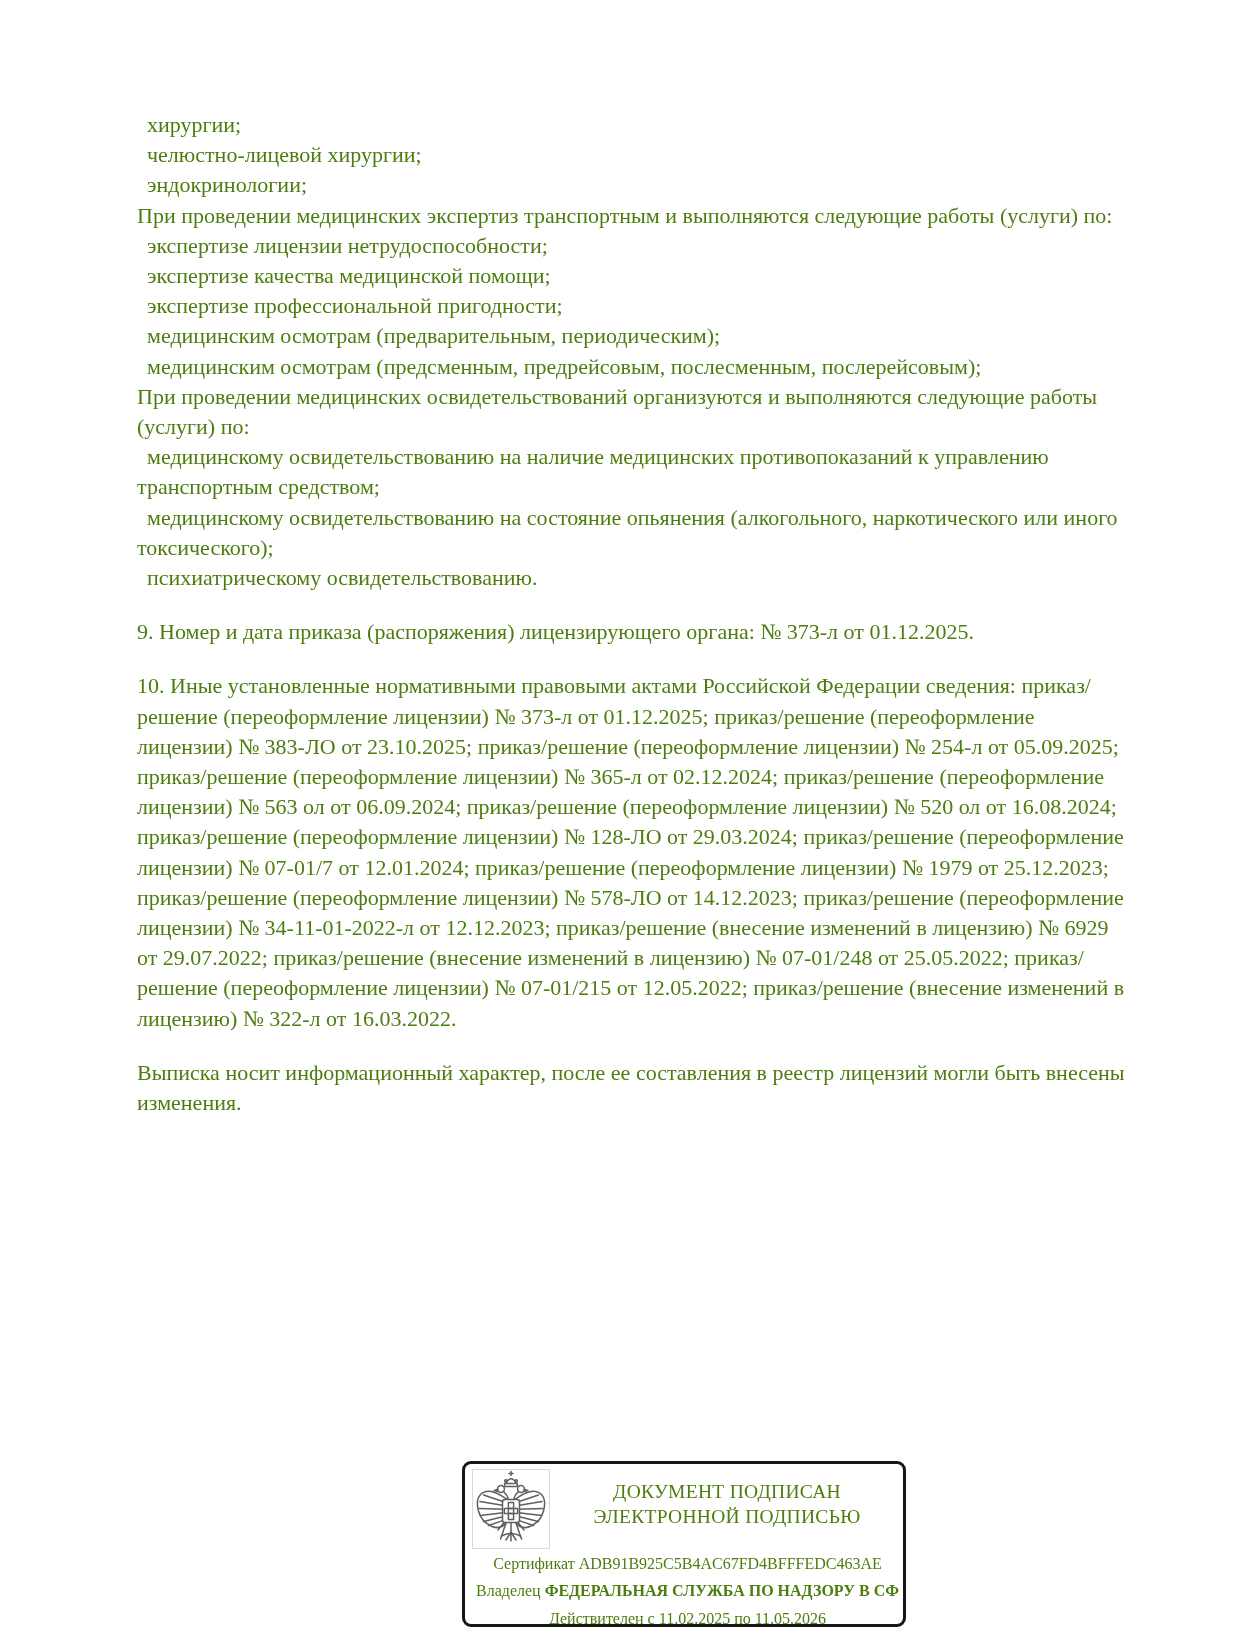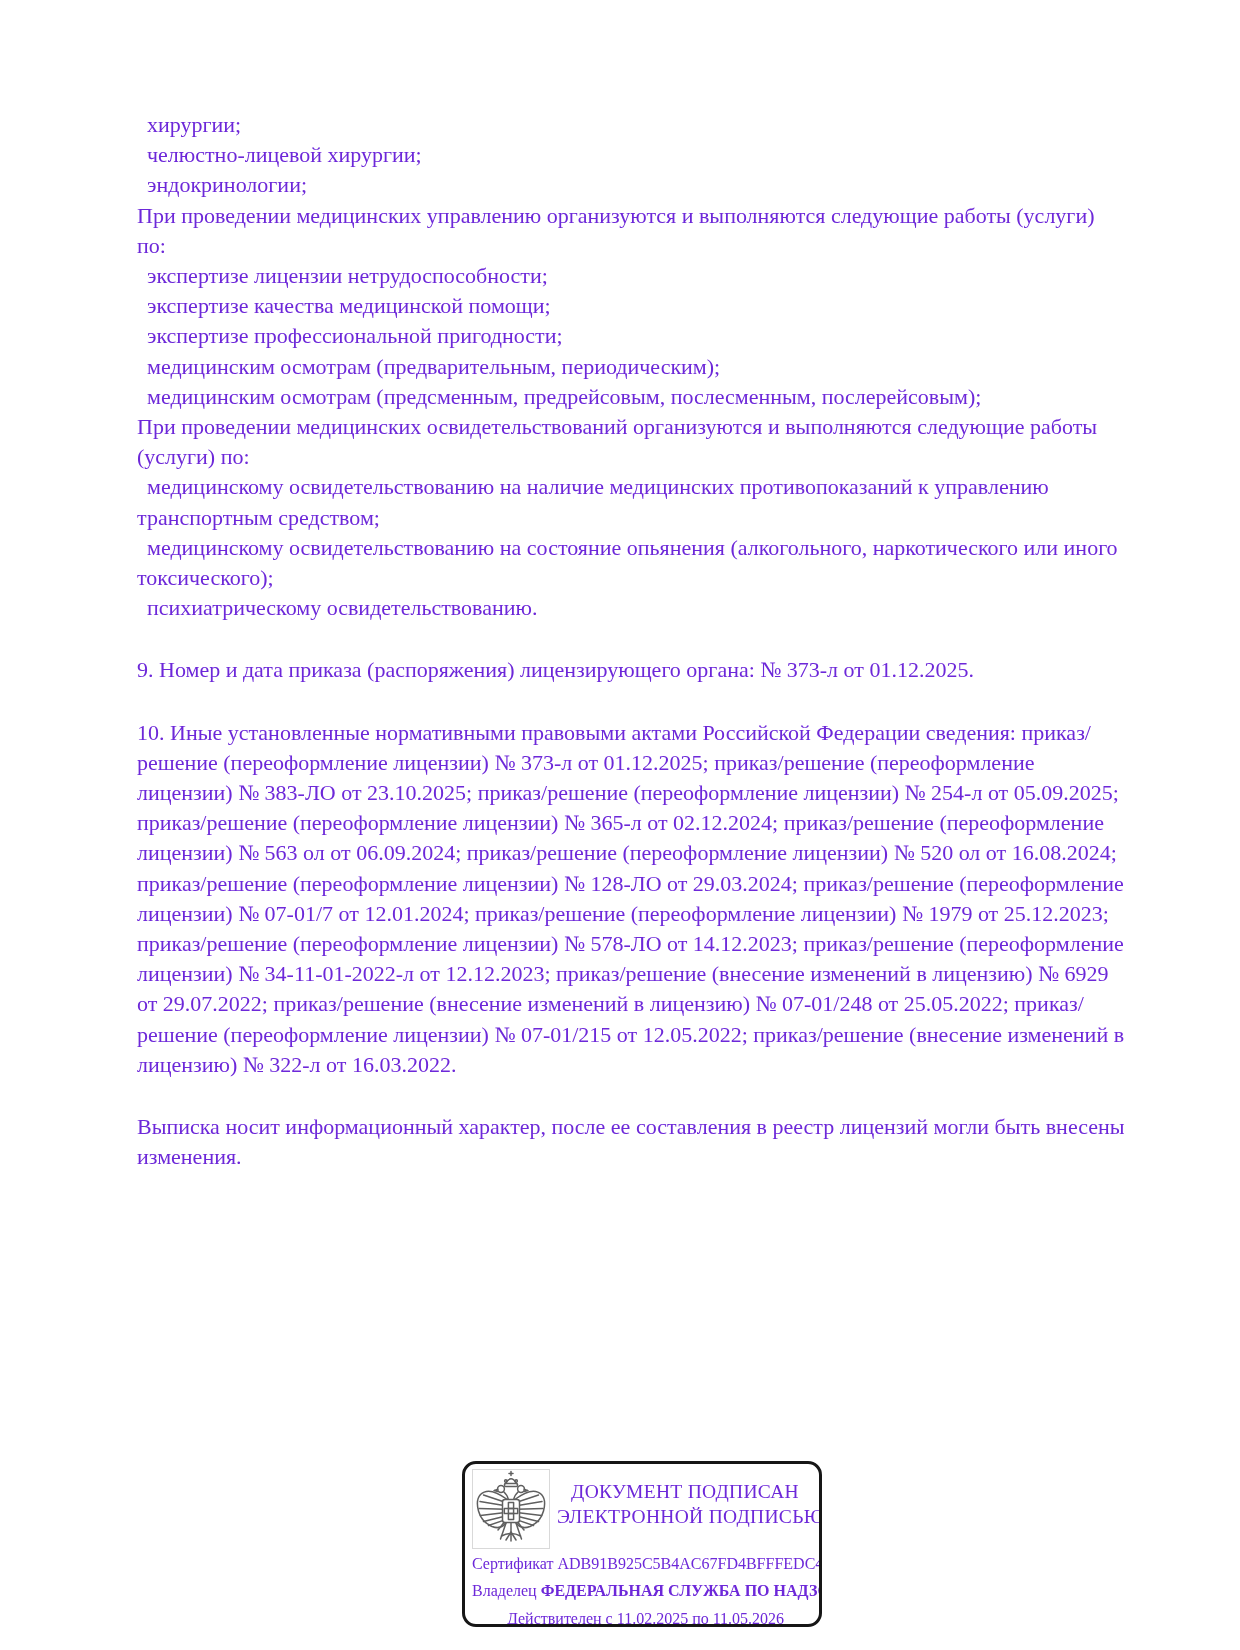--- a/index.html
+++ b/index.html
@@ -1,46 +1,46 @@
 <!DOCTYPE html>
 <html><head>
 <meta charset="utf-8">
 <style>
   html, body { margin: 0; padding: 0; background: #ffffff; }
   .page {
     position: relative;
     width: 1240px;
     height: 1650px;
     background: #ffffff;
-    color: #6d28d9;
+    color: #4d7c0f;
     font-family: "Liberation Serif", "DejaVu Serif", serif;
     overflow: hidden;
   }
   .doc {
     position: absolute;
     left: 137px;
     top: 110px;
     width: 988px;
     font-size: 22px;
     line-height: 30.2px;
     text-align: left;
   }
   .doc p { margin: 0; padding: 0; }
   .doc p.li { text-indent: 10px; }
-  .doc p.gap { margin-top: 32px; }
+  .doc p.gap { margin-top: 24px; }
 
   .stamp {
     position: absolute;
     left: 462px;
     top: 1461px;
-    width: 360px;
+    width: 444px;
     height: 166px;
     box-sizing: border-box;
     border: 3px solid #161616;
-    border-radius: 14px;
+    border-radius: 9px;
     background: #ffffff;
     overflow: hidden;
   }
   .emblem {
     position: absolute;
     left: 7px;
     top: 5px;
     width: 78px;
     height: 80px;
     box-sizing: border-box;
@@ -75,21 +75,21 @@
 </head>
 <body>
 
 <div class="page">
 
   <div class="doc">
     <p class="li">хирургии;</p>
     <p class="li">челюстно-лицевой хирургии;</p>
     <p class="li">эндокринологии;</p>
 
-    <p>При проведении медицинских управлению организуются и выполняются следующие работы (услуги) по:</p>
+    <p>При проведении медицинских экспертиз транспортным и выполняются следующие работы (услуги) по:</p>
     <p class="li">экспертизе лицензии нетрудоспособности;</p>
     <p class="li">экспертизе качества медицинской помощи;</p>
     <p class="li">экспертизе профессиональной пригодности;</p>
 
     <p class="li">медицинским осмотрам (предварительным, периодическим);</p>
     <p class="li">медицинским осмотрам (предсменным, предрейсовым, послесменным, послерейсовым);</p>
 
     <p>При проведении медицинских освидетельствований организуются и выполняются следующие работы (услуги) по:</p>
     <p class="li">медицинскому освидетельствованию на наличие медицинских противопоказаний к управлению транспортным средством;</p>
     <p class="li">медицинскому освидетельствованию на состояние опьянения (алкогольного, наркотического или иного токсического);</p>

